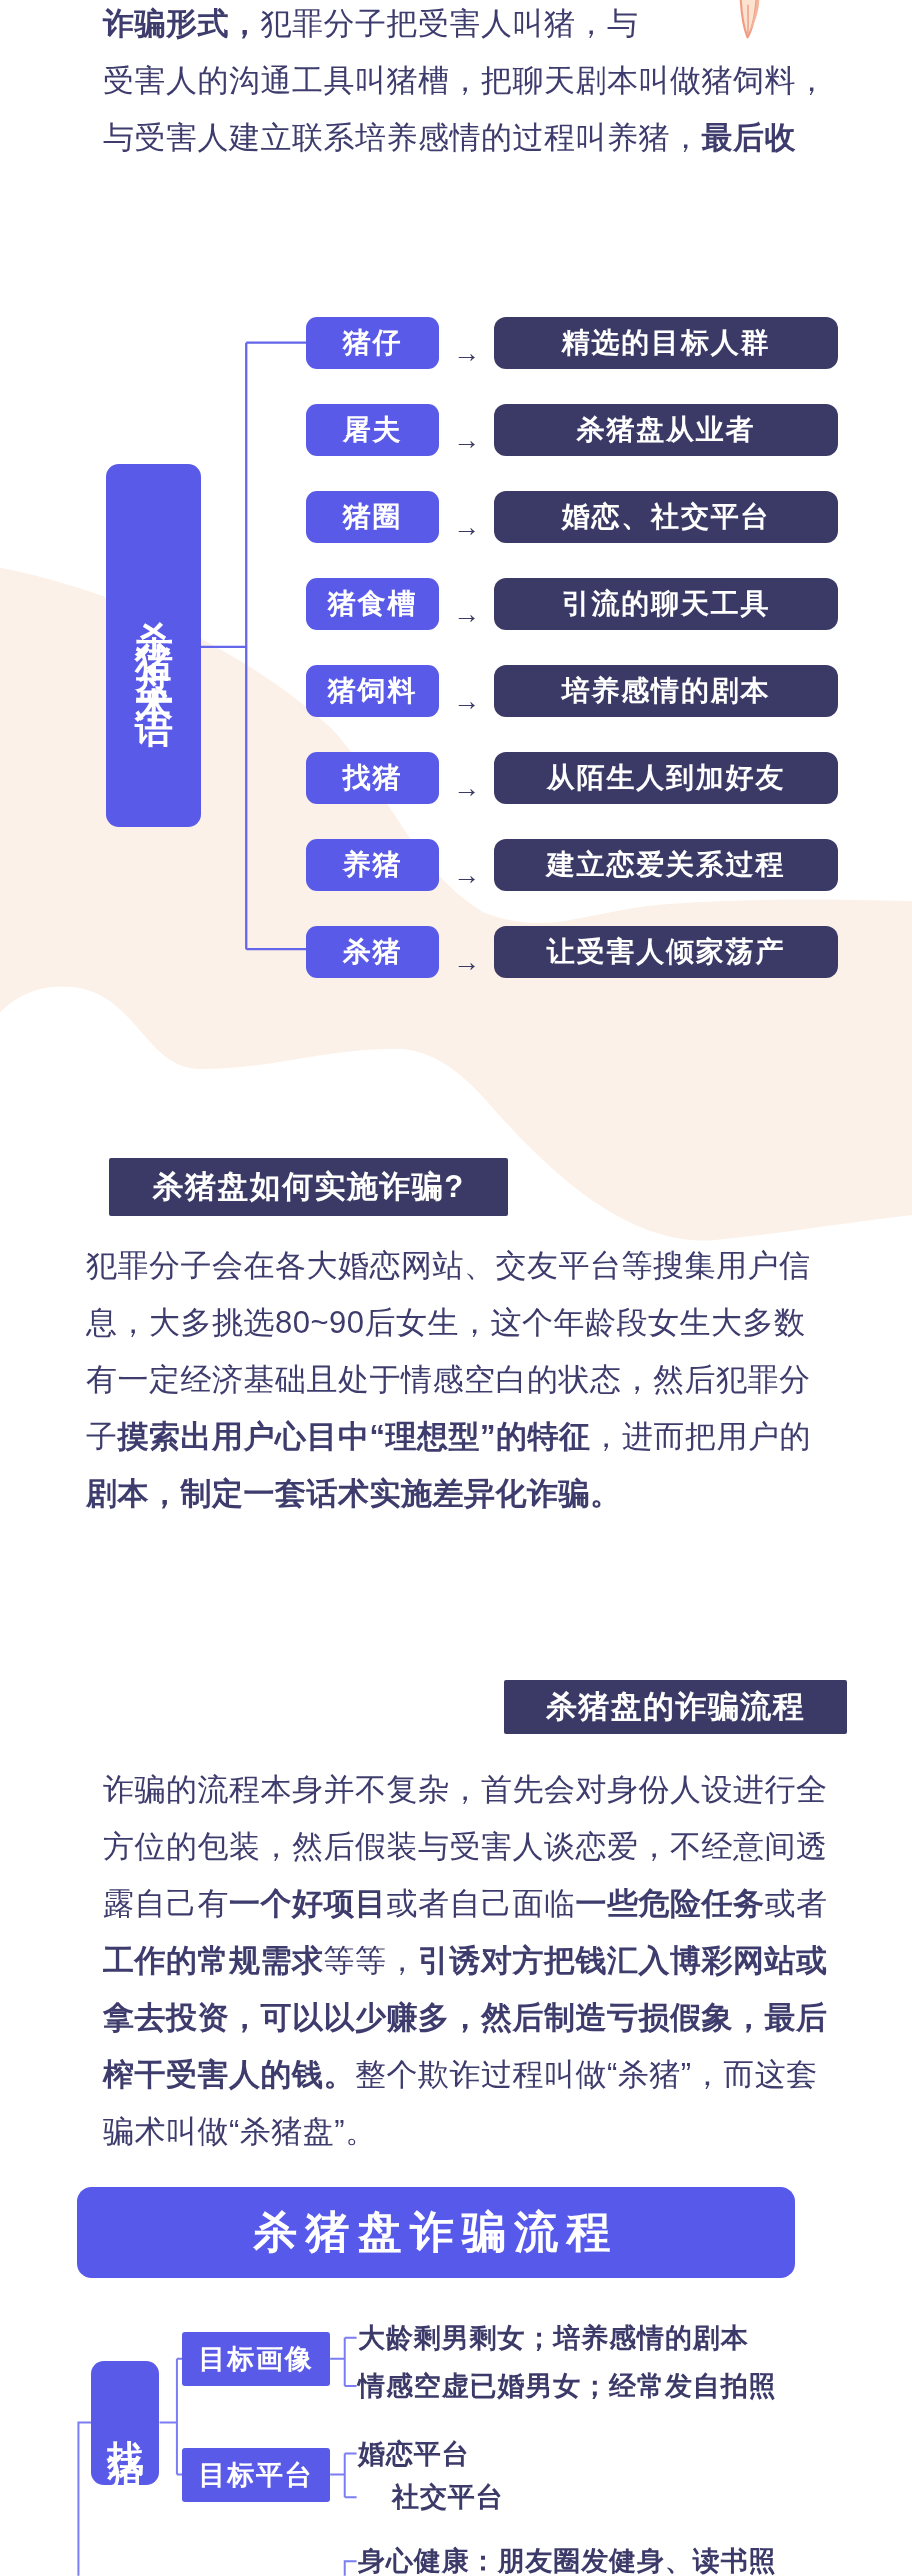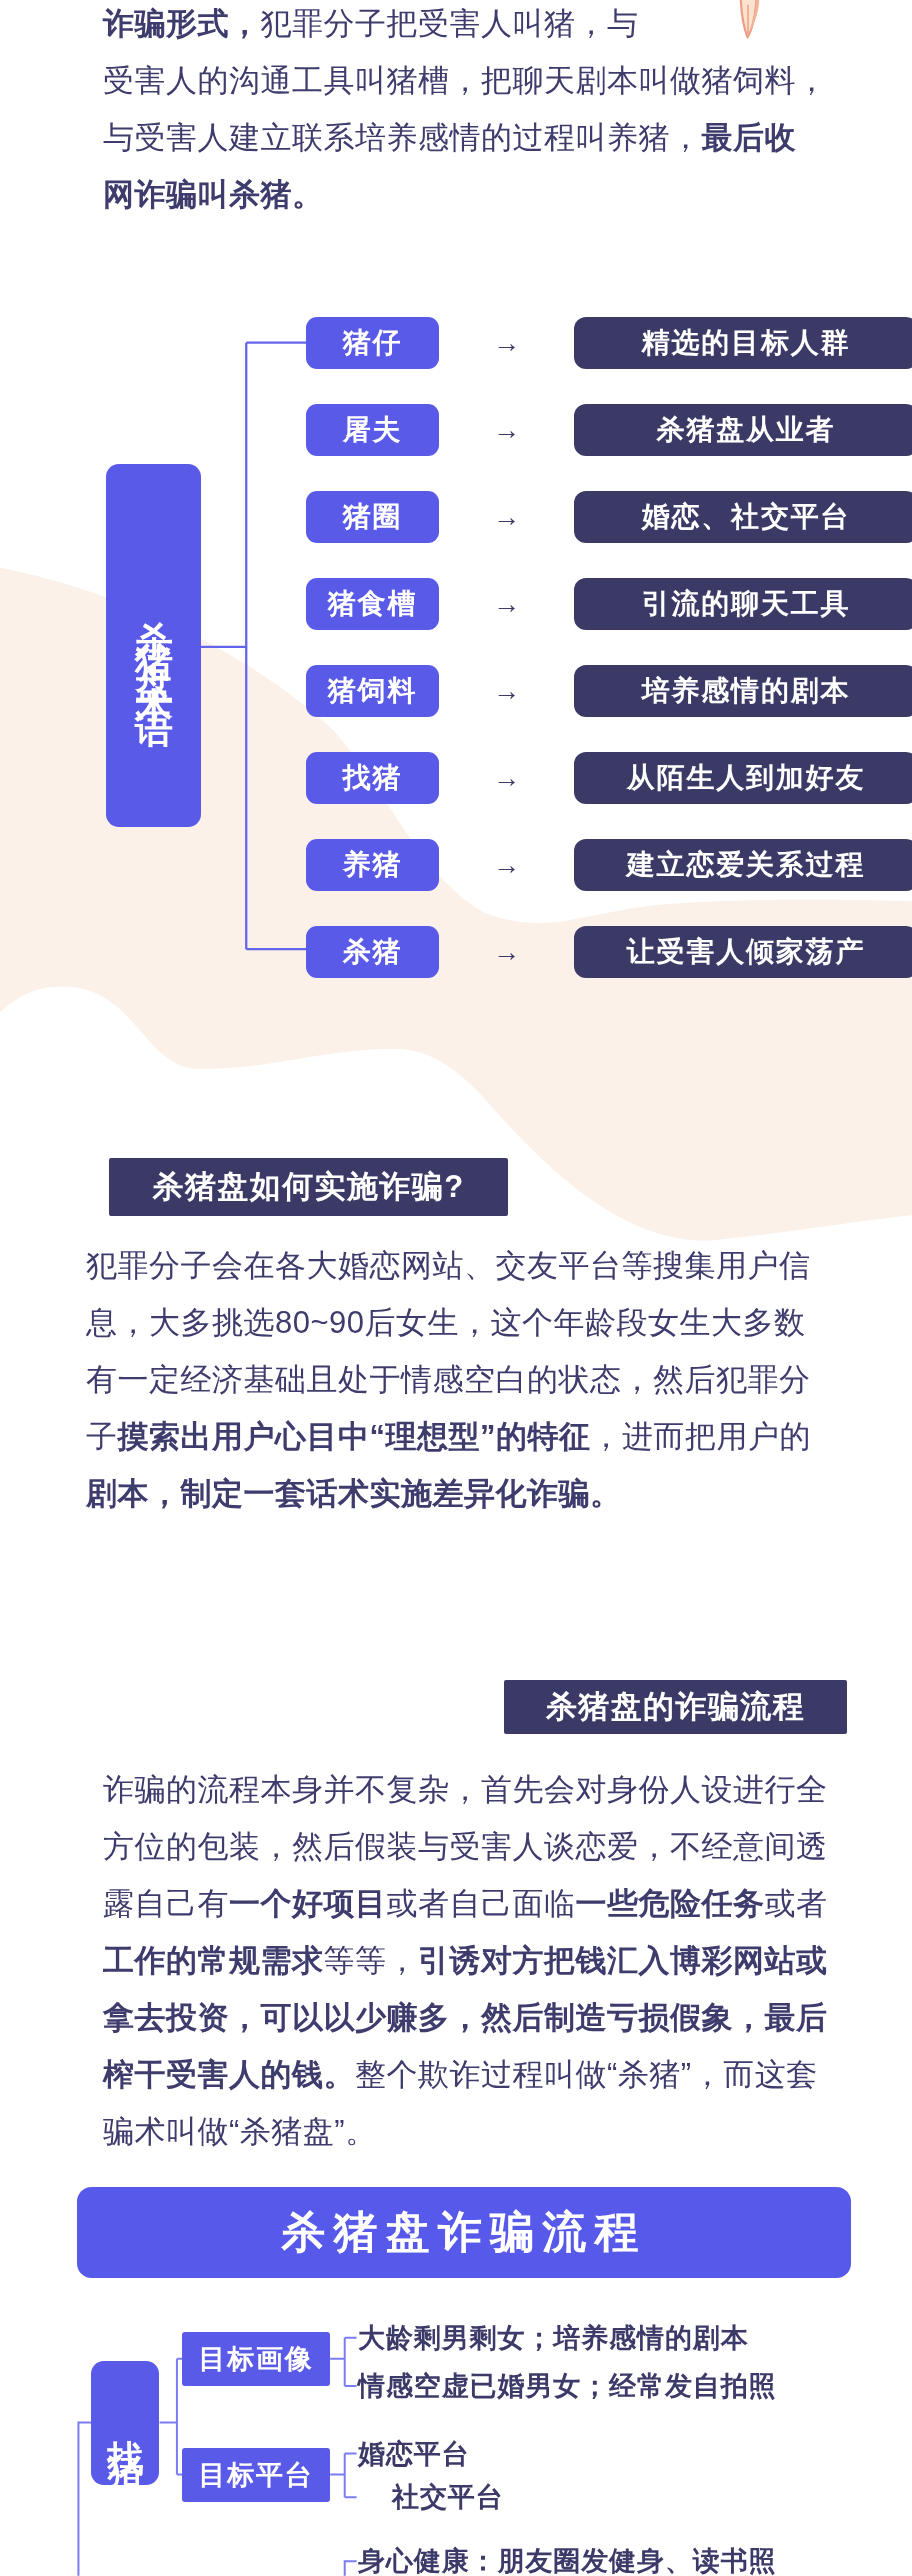--- a/index.html
+++ b/index.html
@@ -20,30 +20,30 @@
     position:absolute;z-index:2;background:#3b3a66;color:#fff;font-weight:700;font-size:31px;
     display:flex;align-items:center;justify-content:center;border-radius:2px;letter-spacing:1.4px;white-space:nowrap;
   }
 
   
   #root1{left:106px;top:464px;width:95px;height:363px;z-index:2;}
   .vroot{position:absolute;background:#5a5ae8;border-radius:12.8px;color:#fff;display:flex;align-items:center;justify-content:center;}
   .vtext{writing-mode:vertical-rl;text-orientation:upright;font-weight:700;}
   #root1 .vtext{font-size:38px;letter-spacing:22px;text-indent:0;}
   #terms-rows{left:306px;top:317px;width:532px;z-index:2;}
-  .term-row{display:flex;align-items:center;height:52px;margin-bottom:35px;gap:40px;}
+  .term-row{display:flex;align-items:flex-end;height:52px;margin-bottom:35px;}
   .term-badge{width:133px;height:52px;background:#5a5ae8;border-radius:11px;color:#fff;font-size:28px;font-weight:700;
     display:flex;align-items:center;justify-content:center;letter-spacing:1.8px;flex:none;}
   .term-arrow{width:55px;text-align:center;font-size:27px;color:#3b3a66;flex:none;font-weight:400;}
   .term-box{width:344px;height:52px;background:#3b3a66;border-radius:12px;color:#fff;font-size:28px;font-weight:700;
     display:flex;align-items:center;justify-content:center;letter-spacing:1.8px;flex:none;}
 
   
   #banner{
-    left:77px;top:2187px;width:774px;height:91px;background:#5659ea;border-radius:14.6px;z-index:2;
+    left:77px;top:2187px;width:718px;height:91px;background:#5659ea;border-radius:14.6px;z-index:2;
     color:#fff;font-size:44px;font-weight:700;letter-spacing:8.2px;display:flex;align-items:center;justify-content:center;
     position:absolute;white-space:nowrap;
   }
 
   
   #root2{left:91px;top:2361px;width:68px;height:124px;z-index:2;}
   #root2 .vtext{font-size:36px;letter-spacing:12.8px;}
   .b2{position:absolute;left:182px;width:148px;height:54px;background:#5a5ae8;border-radius:3px;color:#fff;
     font-size:27px;font-weight:700;display:flex;align-items:center;justify-content:center;letter-spacing:1.8px;z-index:2;}
   .leaf{position:absolute;left:358px;font-size:27px;line-height:38px;font-weight:700;color:#3c3a68;white-space:nowrap;letter-spacing:0.9px;z-index:2;}
@@ -82,21 +82,20 @@
 <svg class="abs" style="left:728px;top:-3.6px;z-index:1;transform:rotate(4deg);" width="47" height="47" viewBox="0 0 52 52">
   <path d="M12 0 C 14 18 17 34 23 46 C 28 36 30 16 30 1 C 24 5 17 4 12 0 Z" fill="#fbe3d0" stroke="#ef9d85" stroke-width="2.4" stroke-linejoin="round"></path>
   <path d="M30 2 C 30 16 28 30 24 41 C 30 32 34 14 33 3 Z" fill="#f3b59b"></path>
   <path d="M21 10 C 22 24 23 34 23 42" stroke="#ef9d85" stroke-width="1.6" fill="none"></path>
 </svg>
 
 <div class="para" style="left:103px;top:-4.6px;">
     <div class="pline"><span class="b">诈骗形式，</span><span>犯罪分子把受害人叫猪，与</span></div>
     <div class="pline"><span>受害人的沟通工具叫猪槽，把聊天剧本叫做猪饲料，</span></div>
     <div class="pline"><span>与受害人建立联系培养感情的过程叫养猪，</span><span class="b">最后收</span></div>
-    <div class="pline"><span class="b">网诈骗叫杀猪。</span></div>
   </div>
 
 <div class="vroot" id="root1">
   <span class="vtext">杀猪盘术语</span>
 </div>
 <div class="abs" id="terms-rows">
     <div class="term-row">
       <span class="term-badge">猪仔</span>
       <span class="term-arrow">→</span>
       <span class="term-box">精选的目标人群</span>

